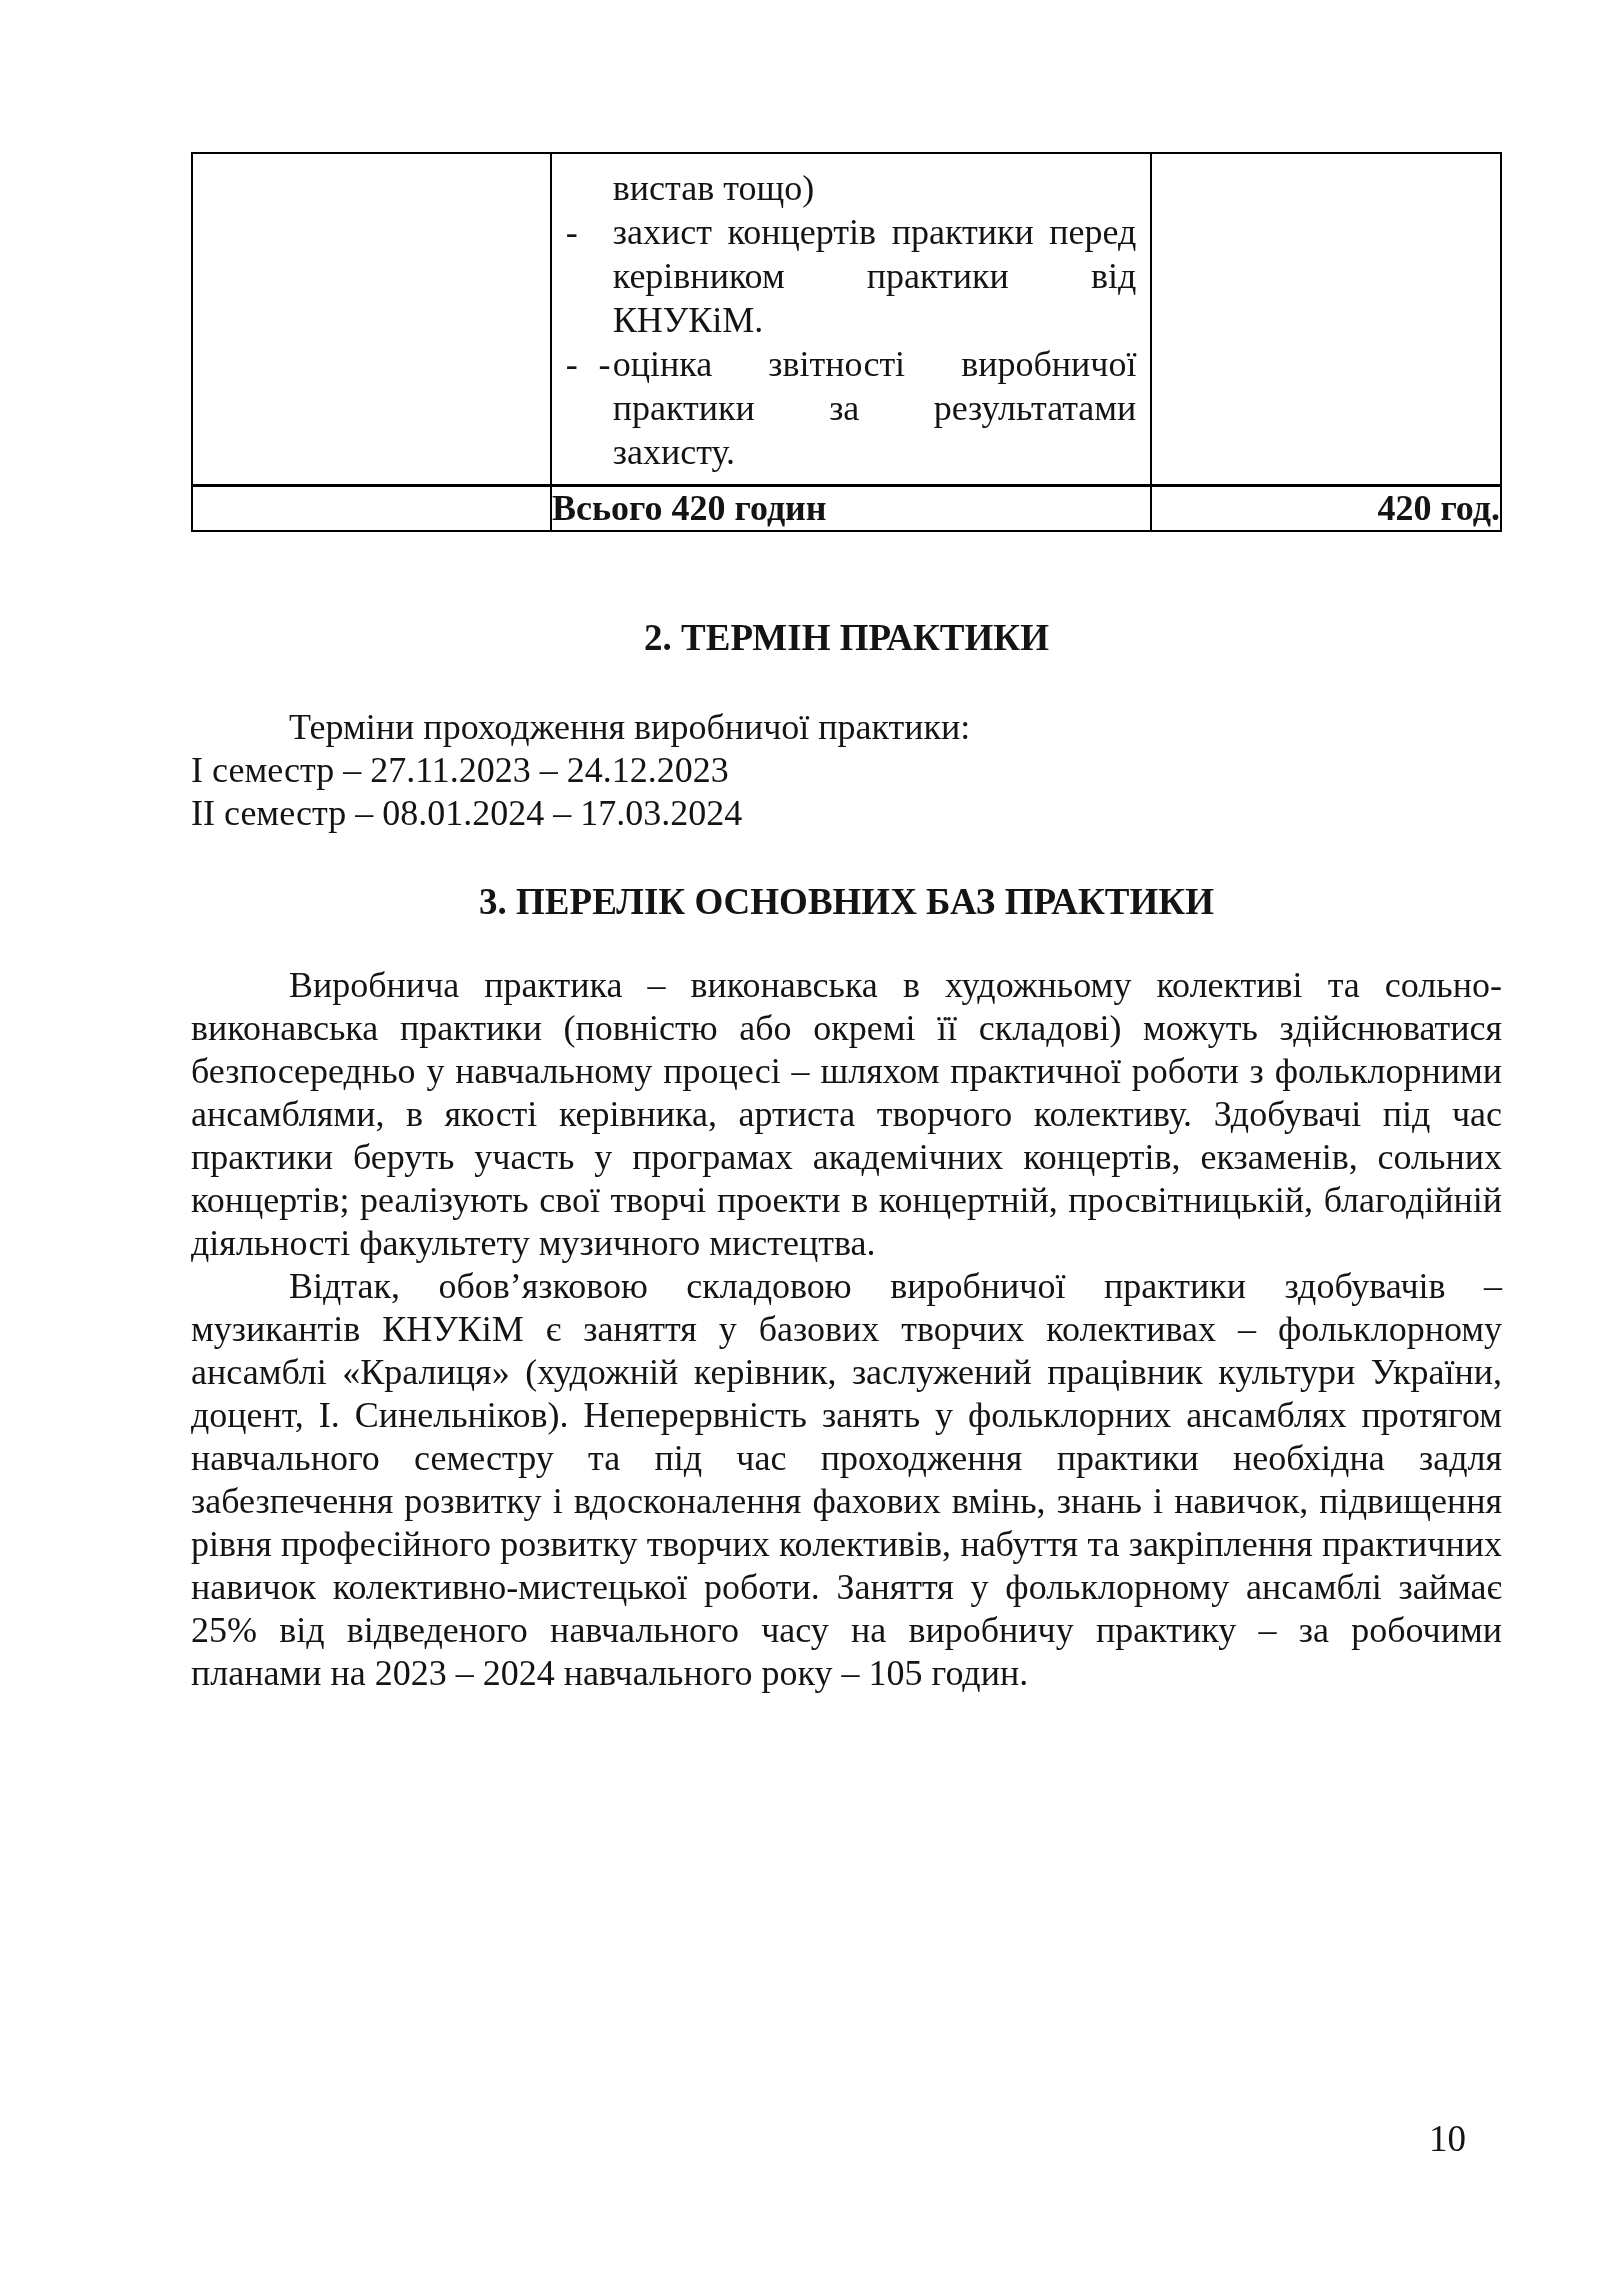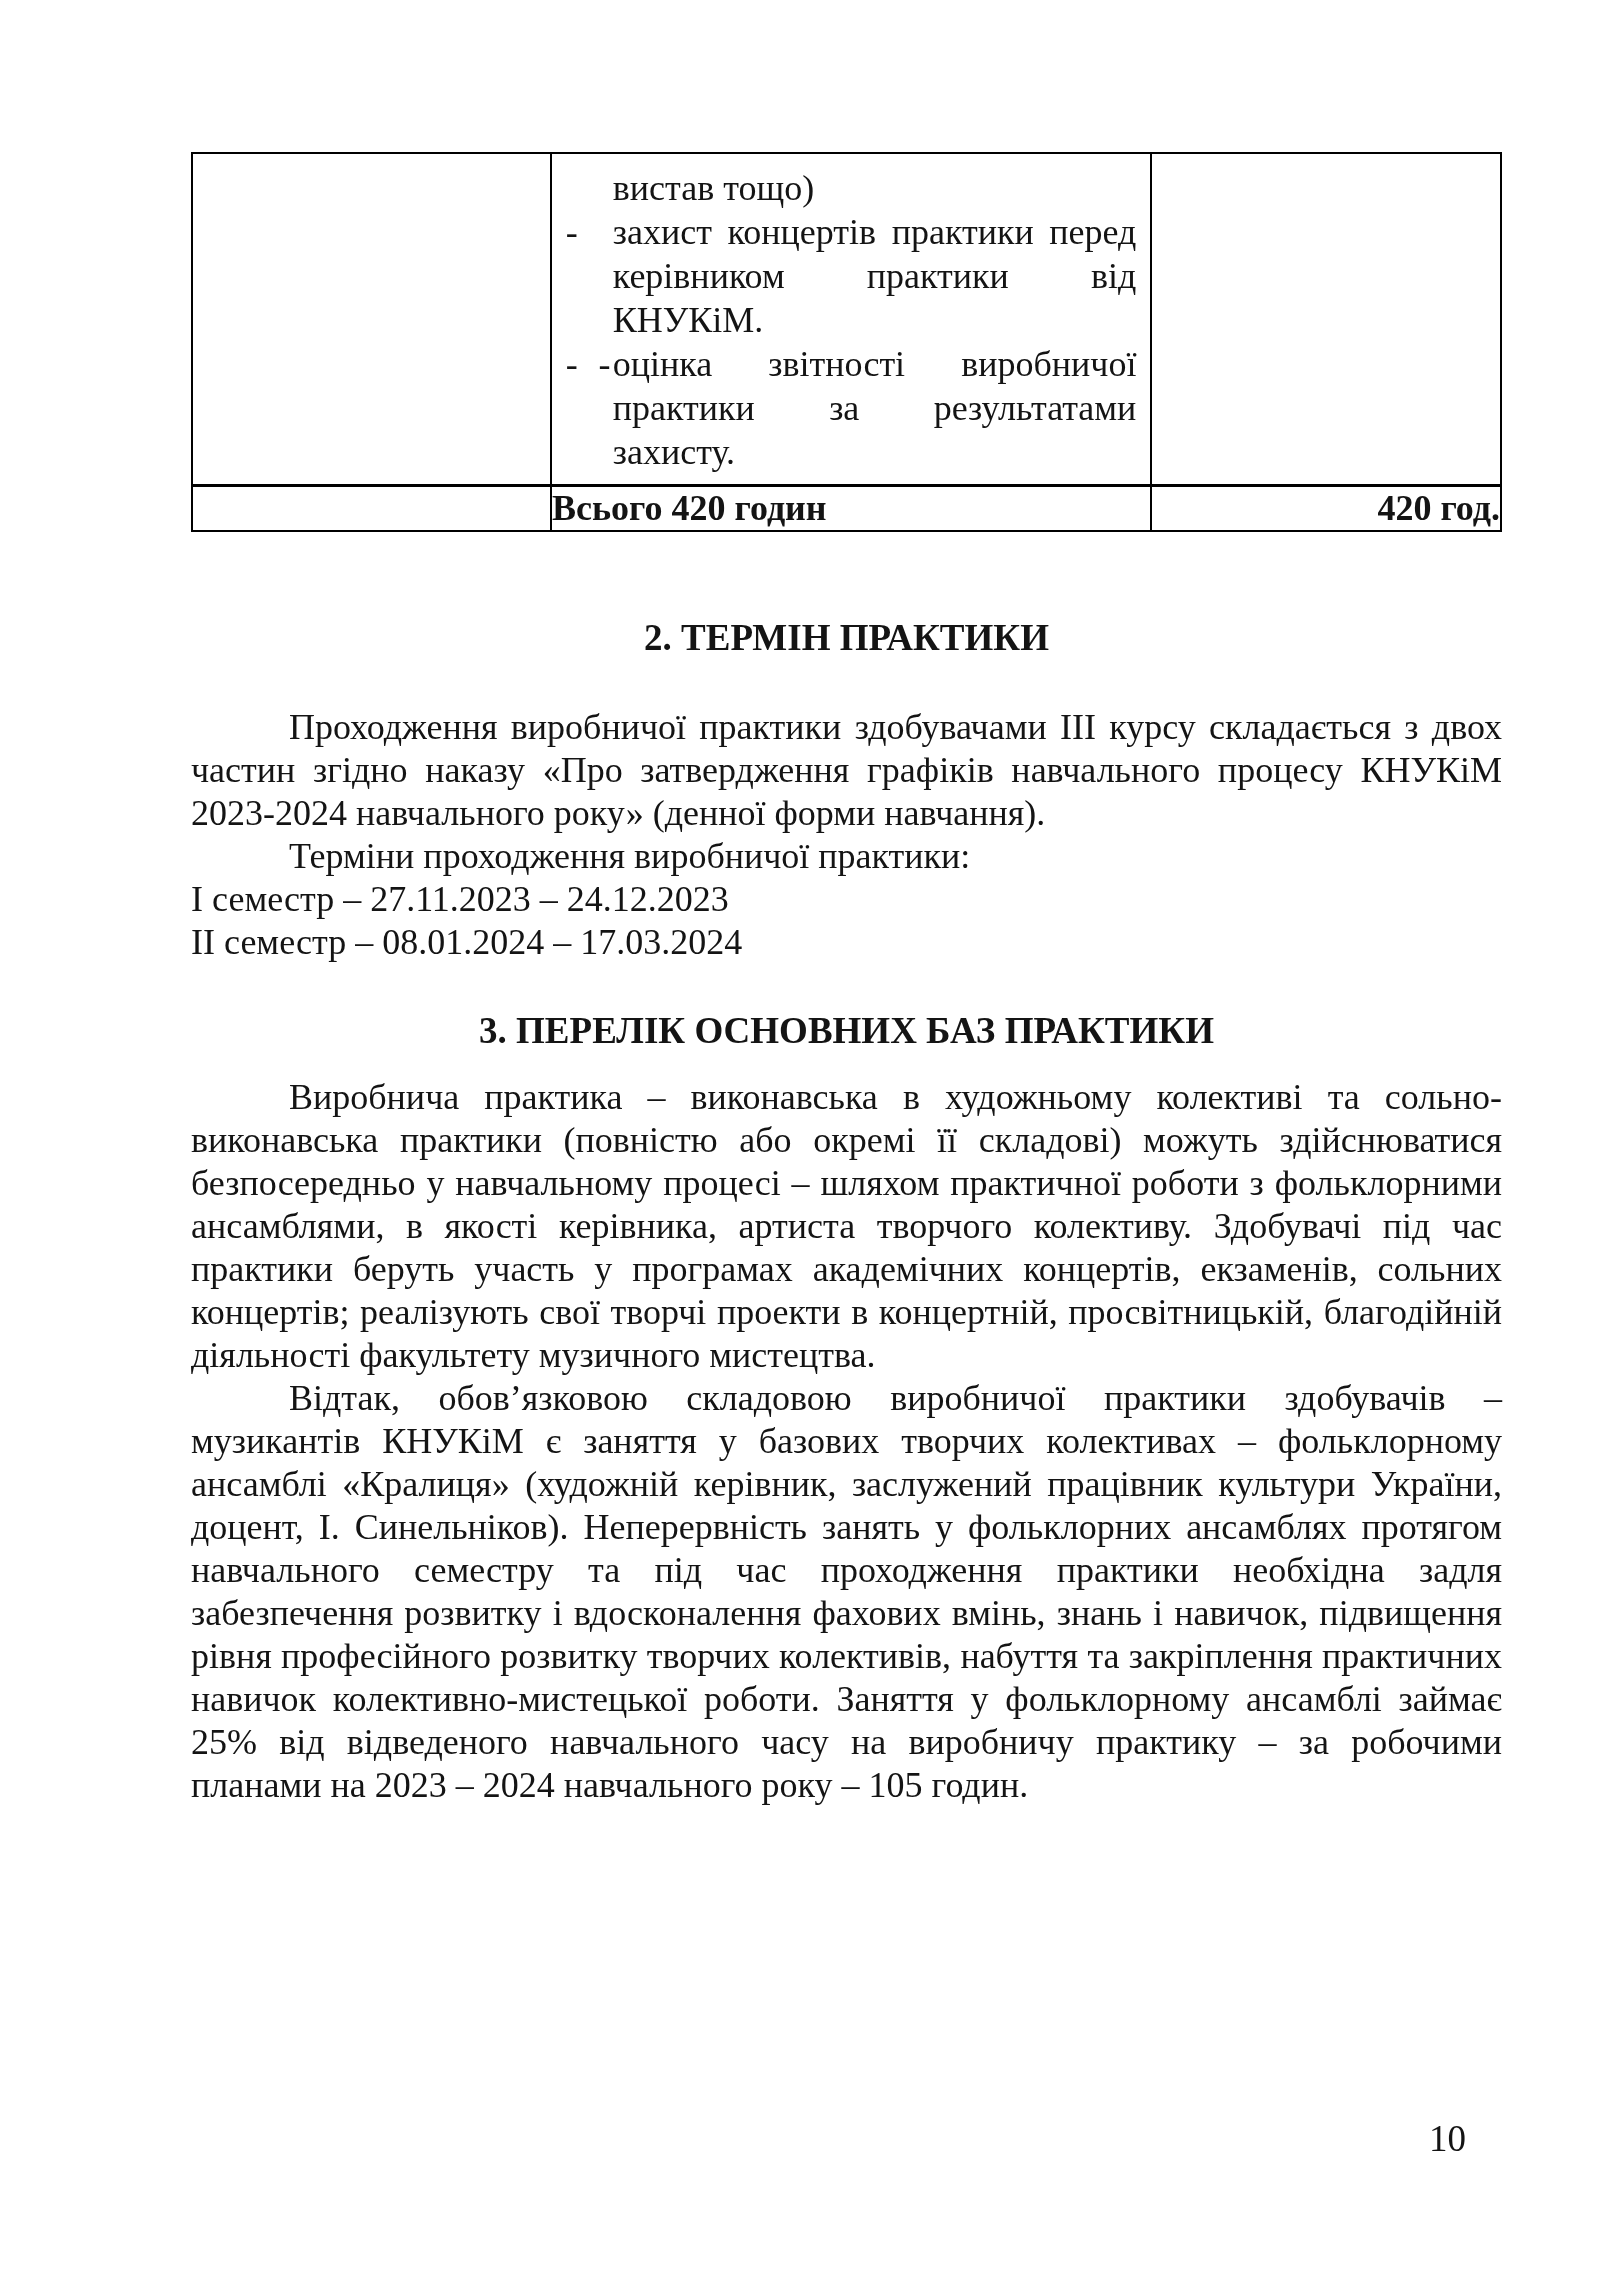--- a/index.html
+++ b/index.html
@@ -61,21 +61,21 @@
   }
 
   
   .heading {
     font-weight: bold;
     text-align: center;
     margin: 0;
     font-size: 37px;
   }
   .heading-2 { margin-top: 84px; margin-bottom: 47px; }
-  .heading-3 { margin-top: 45px; margin-bottom: 24px; }
+  .heading-3 { margin-top: 45px; margin-bottom: 41px; }
 
   p.body-par {
     margin: 0;
     text-align: justify;
     text-indent: 98px;
   }
   .plain-line {
     margin: 0;
     text-align: left;
   }
@@ -117,21 +117,20 @@
     <tr class="row-total">
       <td class="col-activity"></td>
       <td class="col-content total-label">Всього 420 годин</td>
       <td class="col-hours total-value">420 год.</td>
     </tr>
   </tbody>
     </table>
 
   <h2 class="heading heading-2">2. ТЕРМІН ПРАКТИКИ</h2>
 
-  <p class="body-par">Проходження виробничої практики здобувачами ІІІ курсу складається з двох частин згідно наказу «Про затвердження графіків навчального процесу КНУКіМ 2023-2024 навчального року» (денної форми навчання).</p>
   <p class="body-par">Терміни проходження виробничої практики:</p>
 
   <div class="plain-line">І семестр – 27.11.2023 – 24.12.2023</div>
   <div class="plain-line">ІІ семестр – 08.01.2024 – 17.03.2024</div>
 
   <h2 class="heading heading-3">3. ПЕРЕЛІК ОСНОВНИХ БАЗ ПРАКТИКИ</h2>
 
   <p class="body-par">Виробнича практика – виконавська в художньому колективі та сольно-виконавська практики (повністю або окремі її складові) можуть здійснюватися безпосередньо у навчальному процесі – шляхом практичної роботи з фольклорними ансамблями, в якості керівника, артиста творчого колективу. Здобувачі під час практики беруть участь у програмах академічних концертів, екзаменів, сольних концертів; реалізують свої творчі проекти в концертній, просвітницькій, благодійній діяльності факультету музичного мистецтва.</p>
   <p class="body-par">Відтак, обов’язковою складовою виробничої практики здобувачів – музикантів КНУКіМ є заняття у базових творчих колективах – фольклорному ансамблі «Кралиця» (художній керівник, заслужений працівник культури України, доцент, І. Синельніков). Неперервність занять у фольклорних ансамблях протягом навчального семестру та під час проходження практики необхідна задля забезпечення розвитку і вдосконалення фахових вмінь, знань і навичок, підвищення рівня професійного розвитку творчих колективів, набуття та закріплення практичних навичок колективно-мистецької роботи. Заняття у фольклорному ансамблі займає 25% від відведеного навчального часу на виробничу практику – за робочими планами на 2023 – 2024 навчального року – 105 годин.</p>
 

